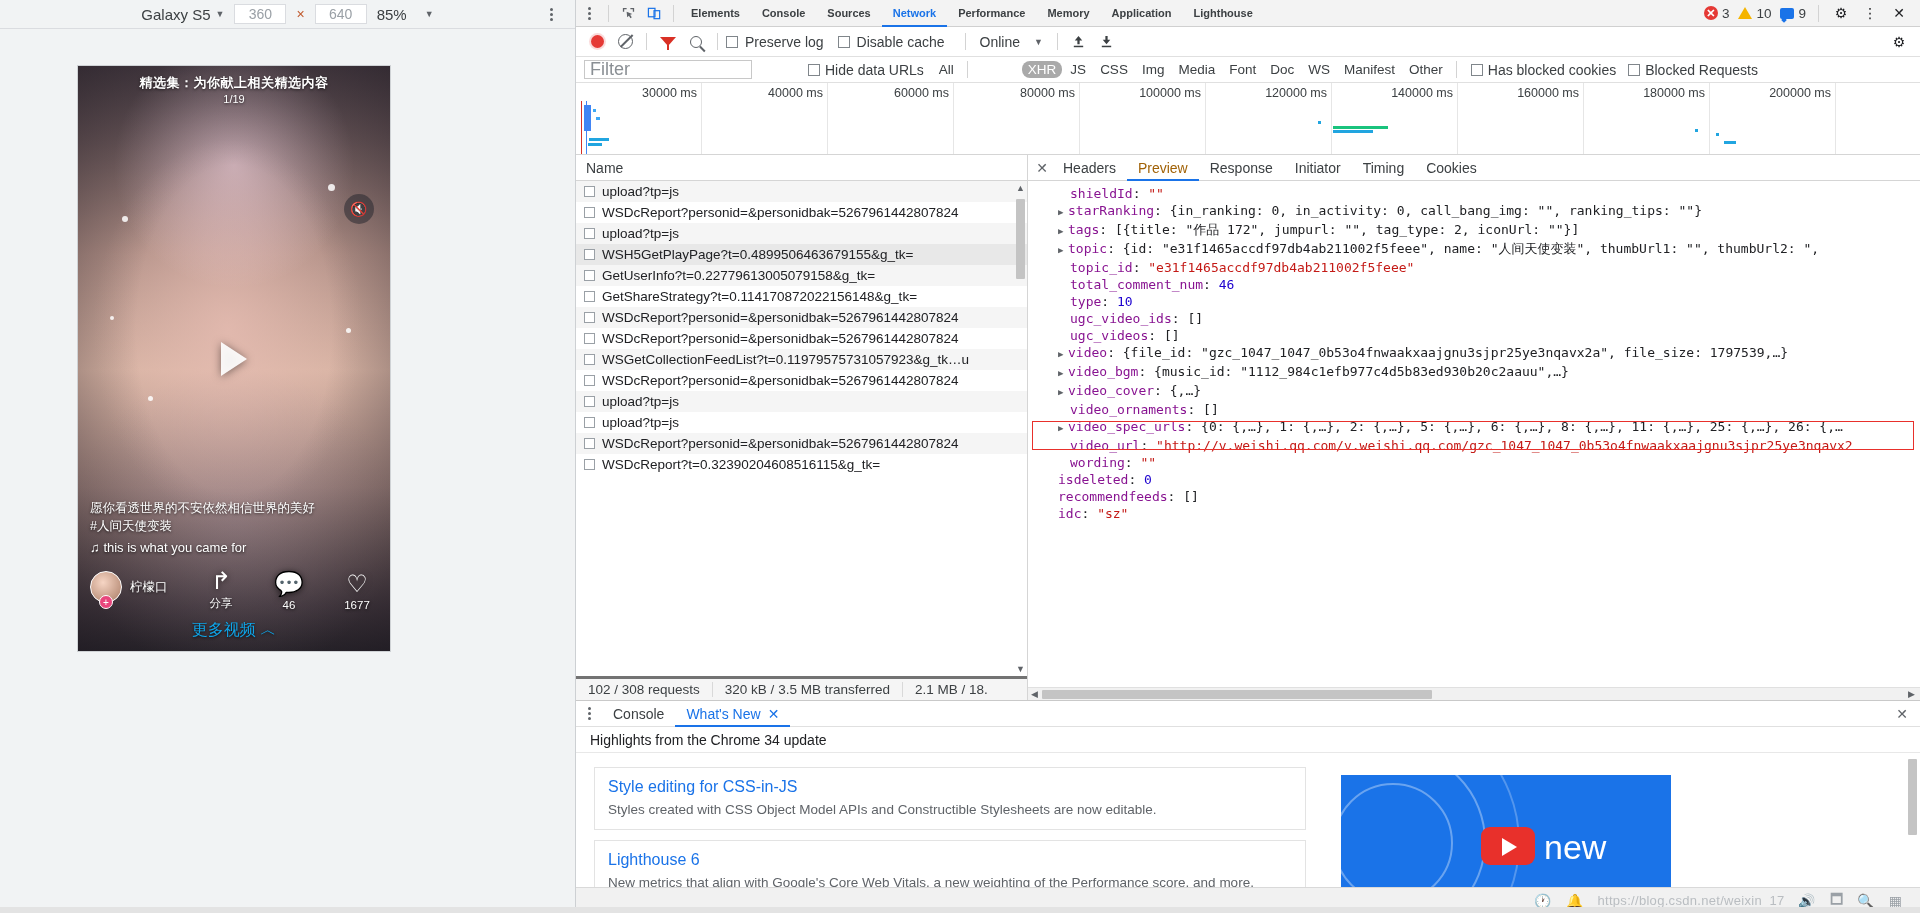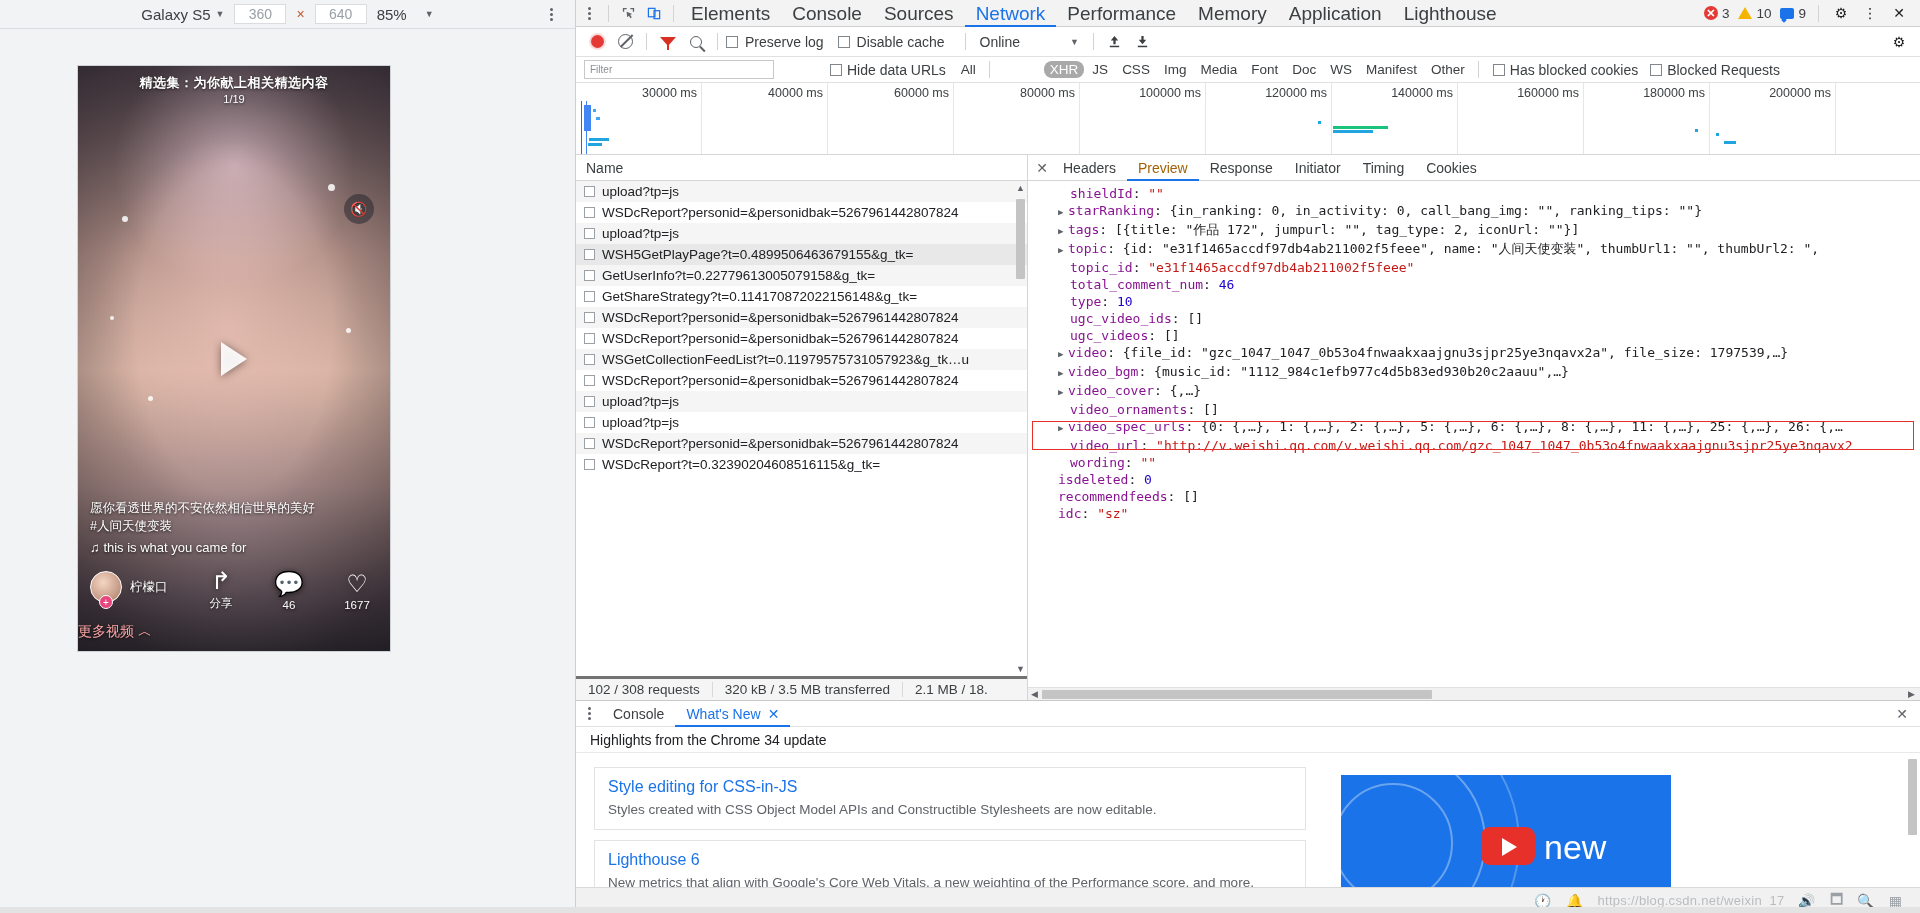--- a/index.html
+++ b/index.html
@@ -84,36 +84,37 @@
     background: radial-gradient(circle at 40% 35%, #f6d5c4, #a87a63);}
   .avatar-plus {
     position:absolute; left:50%; bottom:-7px; transform:translateX(-50%);
     width:14px;height:14px;border-radius:50%;background:#e8457c;color:#fff;
     font-size:10px;line-height:14px;text-align:center;border:1px solid #fff;}
   .author-name { color:#fff; font-size:12.5px; text-shadow:0 1px 3px rgba(0,0,0,.8);}
   .action-rail { position:absolute; right:10px; bottom:40px; display:flex; gap:22px; align-items:flex-end;}
   .act { text-align:center; color:#fff; width:46px; }
   .act .glyph { font-size:24px; display:block; line-height:28px; filter: drop-shadow(0 1px 3px rgba(0,0,0,.6)); }
   .act .lbl { font-size:11.5px; display:block; margin-top:1px; text-shadow:0 1px 3px rgba(0,0,0,.8);}
-  .more-videos { position:absolute; left:0;right:0;bottom:10px; text-align:left; color:#fca5a5;
-    font-size:14px; text-shadow:0 1px 3px rgba(0,0,0,.8); cursor:pointer;}
+  .more-videos { position:absolute; left:0;right:0;bottom:10px; text-align:center; color:#0ea5e9;
+    font-size:16px; text-shadow:0 1px 3px rgba(0,0,0,.8); cursor:pointer;}
 
   
   .devtools { flex:1; height:913px; display:flex; flex-direction:column; background:#fff; min-width:0;}
   .dt-tabbar {
     height:27px; background:#f3f3f3; border-bottom:1px solid #d0d0d0;
     display:flex; align-items:center; flex:0 0 27px; padding-left:4px;
   }
   .dt-kebab { width:18px; display:flex; flex-direction:column; align-items:center; cursor:pointer; margin-right:4px;}
   .dt-kebab i { width:3px;height:3px;border-radius:50%;background:#5f6368;margin:1px 0;}
   .vdiv { width:1px; height:17px; background:#d3d3d3; margin:0 6px;}
   .icon-btn { width:26px;height:22px; display:flex;align-items:center;justify-content:center; cursor:pointer; border-radius:2px;}
   .dt-tab {
-    padding:0 11px; height:27px; line-height:27px; font-size:19px; color:#3c4043; cursor:pointer;
+    padding:0 11px; height:27px; line-height:27px; font-size:11px; color:#3c4043; cursor:pointer;
     white-space:nowrap;
+    font-weight:bold;
   }
   .dt-tab.active { color:#1a73e8; box-shadow: inset 0 -2px 0 #1a73e8; }
   .dt-right { margin-left:auto; display:flex; align-items:center; gap:3px; padding-right:8px;}
   .badge { display:flex; align-items:center; gap:4px; font-size:13.5px; color:#3c4043; padding:0 3px; cursor:pointer;}
   .dot-err { width:14px;height:14px;border-radius:50%;background:#e53935;color:#fff;font-size:11px;
     line-height:14px;text-align:center;font-weight:bold;}
   .tri-warn { width:0;height:0;border-left:7px solid transparent;border-right:7px solid transparent;
     border-bottom:12px solid #f5b400; position:relative;}
   .msg-ic { width:14px;height:11px;background:#1a73e8;border-radius:2px;position:relative;}
   .msg-ic:after{content:"";position:absolute;left:2px;bottom:-3px;width:4px;height:4px;background:#1a73e8;transform:rotate(45deg);}
@@ -126,30 +127,30 @@
   .rec-dot { width:13px;height:13px;border-radius:50%;background:#e53935; box-shadow:0 0 0 2px rgba(229,57,53,.18); cursor:pointer;}
   .clear-ic { width:15px;height:15px;border-radius:50%;border:1.6px solid #5f6368;position:relative; cursor:pointer;}
   .clear-ic:after{content:"";position:absolute;left:-1px;top:5px;width:17px;height:1.6px;background:#5f6368;transform:rotate(-45deg);}
   .funnel { width:0;height:0;border-left:8px solid transparent;border-right:8px solid transparent;
     border-top:9px solid #d93025; position:relative; cursor:pointer;}
   .funnel:after{content:"";position:absolute;left:-1.2px;top:-9px;width:2.4px;height:13px;background:#d93025;}
   .search-ic { width:12px;height:12px;border:1.7px solid #5f6368;border-radius:50%;position:relative; cursor:pointer;}
   .search-ic:after{content:"";position:absolute;right:-5px;bottom:-3px;width:7px;height:1.7px;background:#5f6368;transform:rotate(45deg);}
   .cb { width:12px;height:12px;border:1.4px solid #80868b;background:#fff; display:inline-block; vertical-align:-2px;}
   .tb-label { font-size:14px; color:#3c4043; margin-left:5px; margin-right:12px; cursor:pointer;}
-  .online-sel { font-size:14px; color:#3c4043; display:flex;align-items:center; gap:50px; cursor:pointer; padding:0 6px;}
+  .online-sel { font-size:14px; color:#3c4043; display:flex;align-items:center; gap:14px; cursor:pointer; padding:0 6px;}
 
   
   .filter-row {
     height:26px; display:flex; align-items:center; gap:0; padding:0 8px;
     border-bottom:1px solid #e0e0e0; background:#fff; flex:0 0 26px;
   }
   .filter-input {
-    width:190px;height:19px;border:1px solid #c8c8c8;background:#fff;
-    font-size:10px;color:#8a8f94;padding:0 5px;line-height:17px;
+    width:168px;height:19px;border:1px solid #c8c8c8;background:#fff;
+    font-size:18px;color:#8a8f94;padding:0 5px;line-height:17px;
   }
   .type-pill { font-size:13.5px; color:#3c4043; padding:1px 6px; border-radius:8px; cursor:pointer; margin:0 1px;}
   .type-pill.sel { background:#a9a9a9; color:#fff;margin-left:48px; }
 
   
   .overview { height:72px; border-bottom:1px solid #d5d5d5; position:relative; background:#fff; flex:0 0 72px; overflow:hidden;}
   .ov-tick { position:absolute; top:0; bottom:0; border-right:1px solid #e6e6e6;}
   .ov-tick span { position:absolute; right:4px; top:3px; font-size:12.5px; color:#3c4043; white-space:nowrap;}
   .ov-redline { position:absolute; left:5px; top:18px; bottom:0; width:1px; background:#d93025;}
   .ov-blueline { position:absolute; left:10px; top:18px; bottom:0; width:1px; background:#4285f4;}

